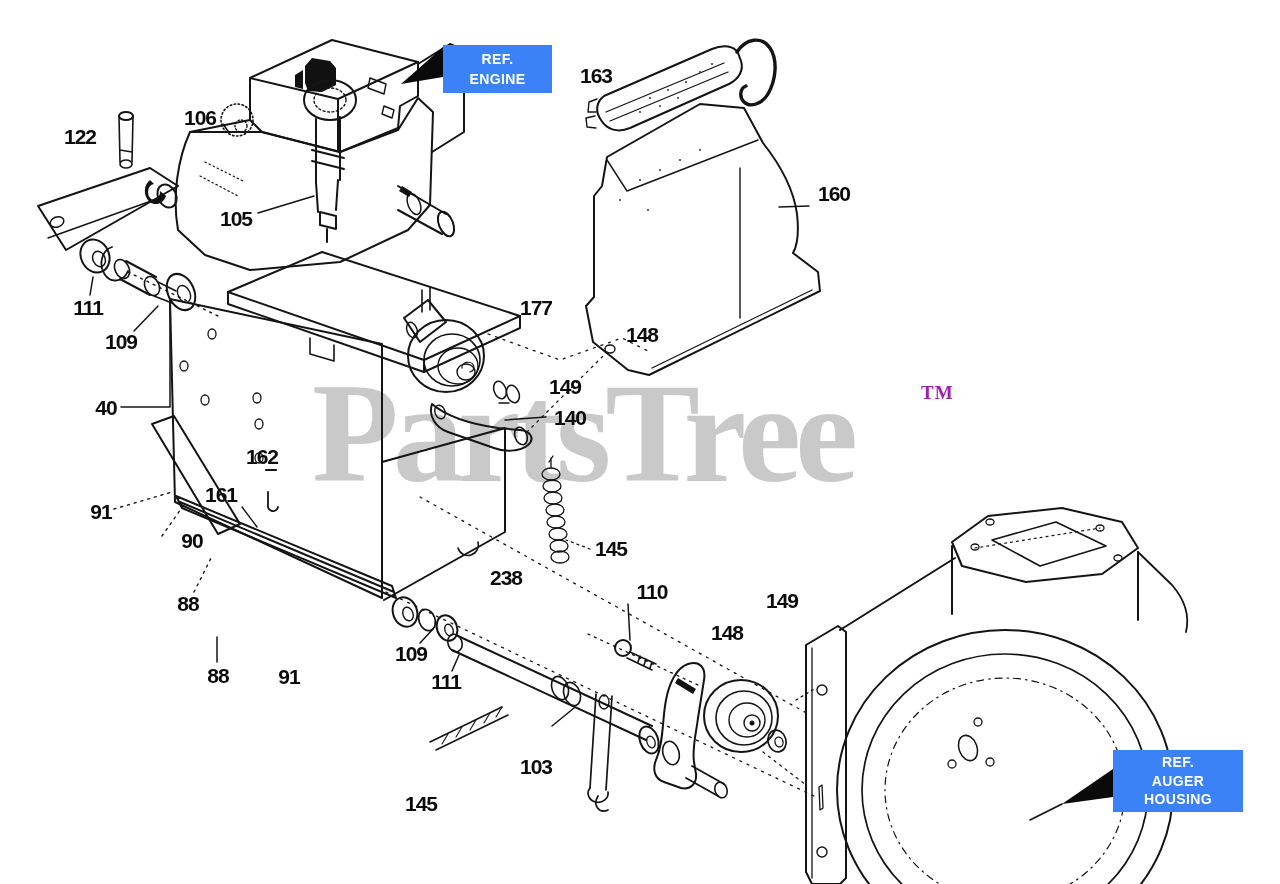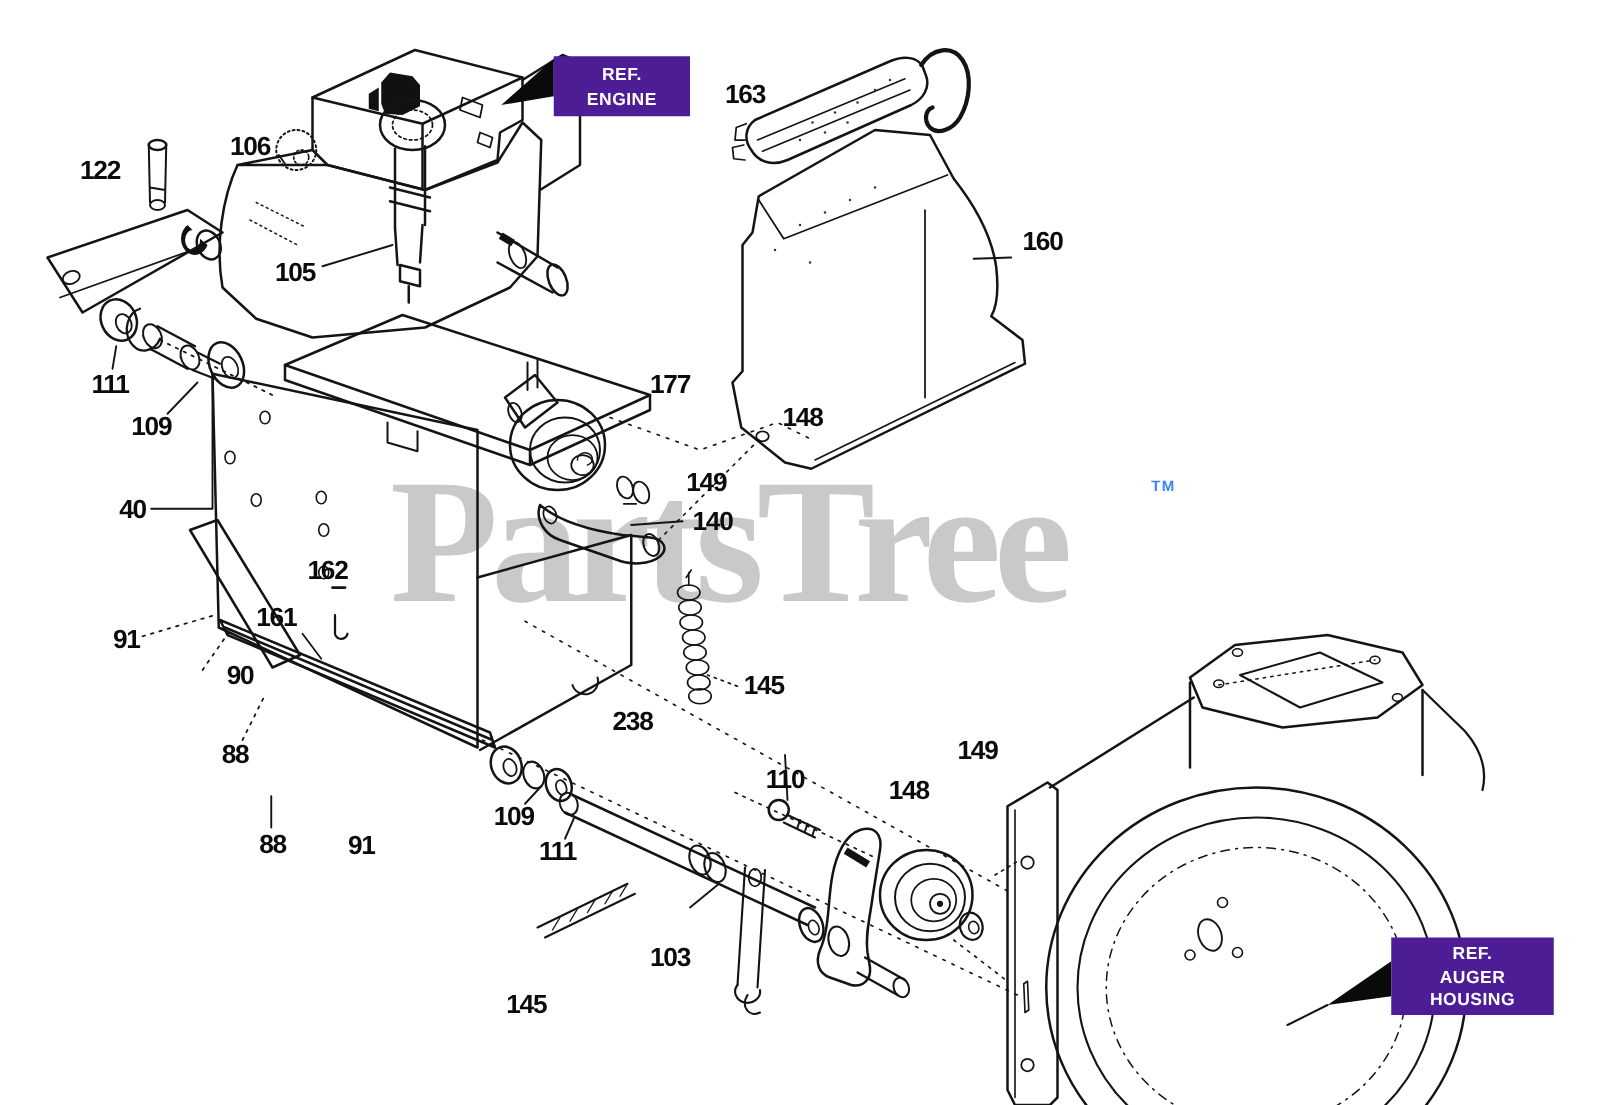--- a/index.html
+++ b/index.html
@@ -2,30 +2,30 @@
 <html><head>
 <meta charset="utf-8">
 <style>
   html,body{margin:0;padding:0;background:#fff;}
   #stage{position:relative;width:1280px;height:884px;background:#fff;overflow:hidden;
          font-family:"Liberation Sans",sans-serif;}
   
   #watermark{position:absolute;left:312px;top:362px;font-family:"Liberation Serif",serif;
              font-weight:bold;font-size:142px;line-height:1;letter-spacing:-6px;
              color:#c9c9c9;white-space:nowrap;user-select:none;z-index:1;}
-  #watermark-tm{position:absolute;left:921px;top:382px;font-family:Liberation Sans, sans-serif;
-             font-weight:bold;font-size:12px;color:#3b82f6;letter-spacing:1px;z-index:1;}
+  #watermark-tm{position:absolute;left:921px;top:382px;font-family:Liberation Serif, serif;
+             font-weight:bold;font-size:19px;color:#a21caf;letter-spacing:1px;z-index:1;}
   
   #lineart{position:absolute;left:0;top:0;z-index:2;}
   
   .part-label{position:absolute;transform:translate(-50%,-50%);z-index:3;
               font-weight:bold;font-size:21px;letter-spacing:-1px;color:#0b0b0b;
               white-space:nowrap;}
   
-  .ref-box{position:absolute;background:#4c1d95;color:#fff;z-index:3;
+  .ref-box{position:absolute;background:#3b82f6;color:#fff;z-index:3;
            display:flex;flex-direction:column;align-items:center;justify-content:center;
            font-weight:bold;text-align:center;}
   #ref-engine{left:443px;top:45px;width:109px;height:48px;font-size:14px;line-height:1.45;letter-spacing:.4px;}
   #ref-auger{left:1113px;top:750px;width:130px;height:62px;font-size:14px;line-height:1.35;letter-spacing:.4px;}
 </style>
 </head>
 <body>
 
 <div id="stage">
 
@@ -300,21 +300,21 @@
       <div class="part-label" style="left: 218px; top: 676px;">88</div>
       <div class="part-label" style="left: 289px; top: 677px;">91</div>
       <div class="part-label" style="left: 596px; top: 76px;">163</div>
       <div class="part-label" style="left: 834px; top: 194px;">160</div>
       <div class="part-label" style="left: 536px; top: 308px;">177</div>
       <div class="part-label" style="left: 642px; top: 335px;">148</div>
       <div class="part-label" style="left: 565px; top: 387px;">149</div>
       <div class="part-label" style="left: 570px; top: 418px;">140</div>
       <div class="part-label" style="left: 611px; top: 549px;">145</div>
       <div class="part-label" style="left: 506px; top: 578px;">238</div>
-      <div class="part-label" style="left: 628px; top: 592px; margin-top: 32px;">110</div>
+      <div class="part-label" style="left: 652px; top: 592px;">110</div>
       <div class="part-label" style="left: 782px; top: 601px;">149</div>
       <div class="part-label" style="left: 727px; top: 633px;">148</div>
       <div class="part-label" style="left: 411px; top: 654px;">109</div>
       <div class="part-label" style="left: 446px; top: 682px;">111</div>
       <div class="part-label" style="left: 536px; top: 767px;">103</div>
       <div class="part-label" style="left: 421px; top: 804px;">145</div>
     </div>
 
 </div>
 

